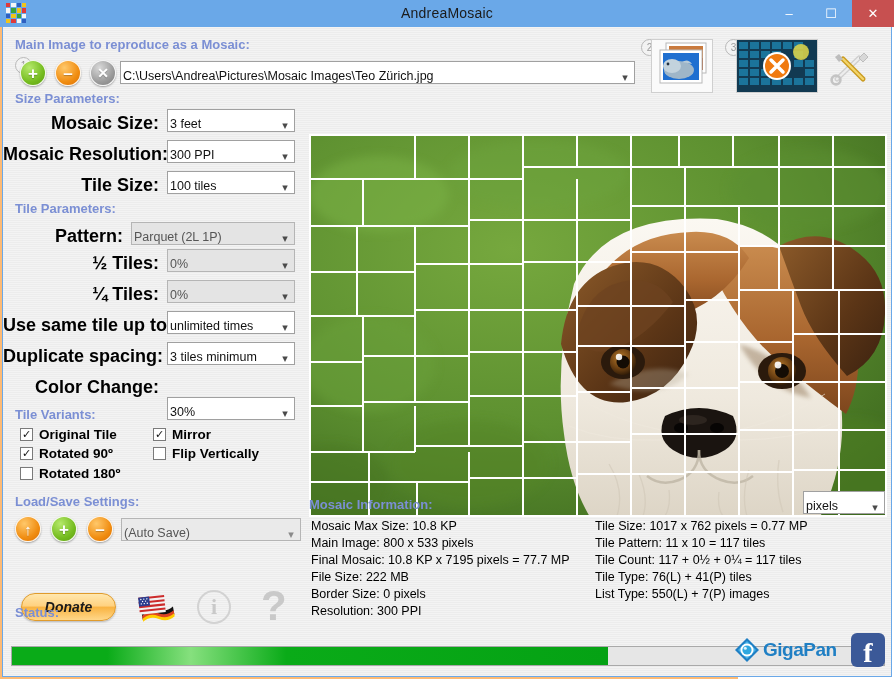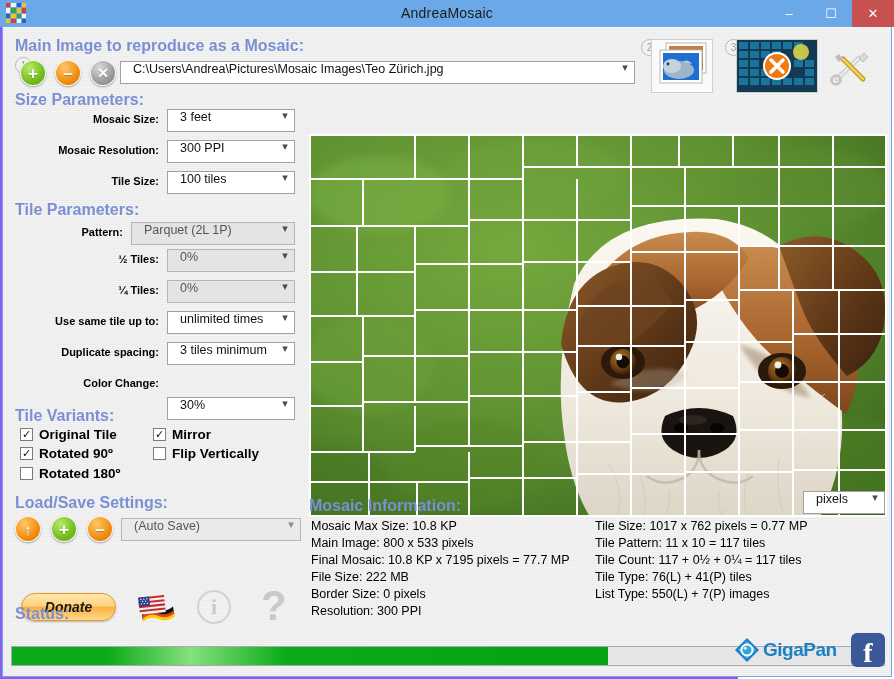--- a/index.html
+++ b/index.html
@@ -6,21 +6,21 @@
   html, body {
     margin: 0; padding: 0;
     width: 894px; height: 679px;
     overflow: hidden;
     font-family: "Liberation Sans", sans-serif;
     background: #ffffff;
   }
   #app {
     position: relative;
     width: 738px; height: 679px;
-    background: #8b5cf6;
+    background: #fdba74;
     border: 0;
   }
 
   
   #titlebar {
     position: absolute; left: 0; top: 0; width: 894px; height: 27px;
     background: #6aa8e8;
     display: flex; align-items: center;
   }
   #app-icon {
@@ -61,43 +61,43 @@
     border-left: 1px solid #6aa8e8;
     border-right: 1px solid #6aa8e8;
     border-bottom: 1px solid #6aa8e8;
     overflow: hidden;
   }
 
   .grouplabel {
     position: absolute;
     color: #7b8fd4;
     font-weight: bold;
-    font-size: 16px;
+    font-size: 13px;
     white-space: nowrap;
   }
 
   .fieldlabel {
     position: absolute;
     color: #000;
     font-weight: bold;
-    font-size: 11px;
+    font-size: 18px;
     text-align: right;
     white-space: nowrap;
   }
 
   
   .combo {
     position: absolute;
     height: 23px;
     background: #ffffff;
     border: 1px solid #a0a0a0;
     font-size: 12.5px;
     color: #111;
-    display: flex; align-items: flex-start;
-    padding-left: 12px;
+    display: flex; align-items: flex-end;
+    padding-left: 2px;
   }
   .combo.disabled { background: #e4e4e4; color: #555; border-color: #b5b5b5;}
   .combo .txt { flex: 1; overflow: hidden; white-space: nowrap; }
   .combo .arrow {
     width: 18px; text-align: center;
     color: #4a4a4a; font-size: 11px;
     line-height: 1;
   }
 
   

